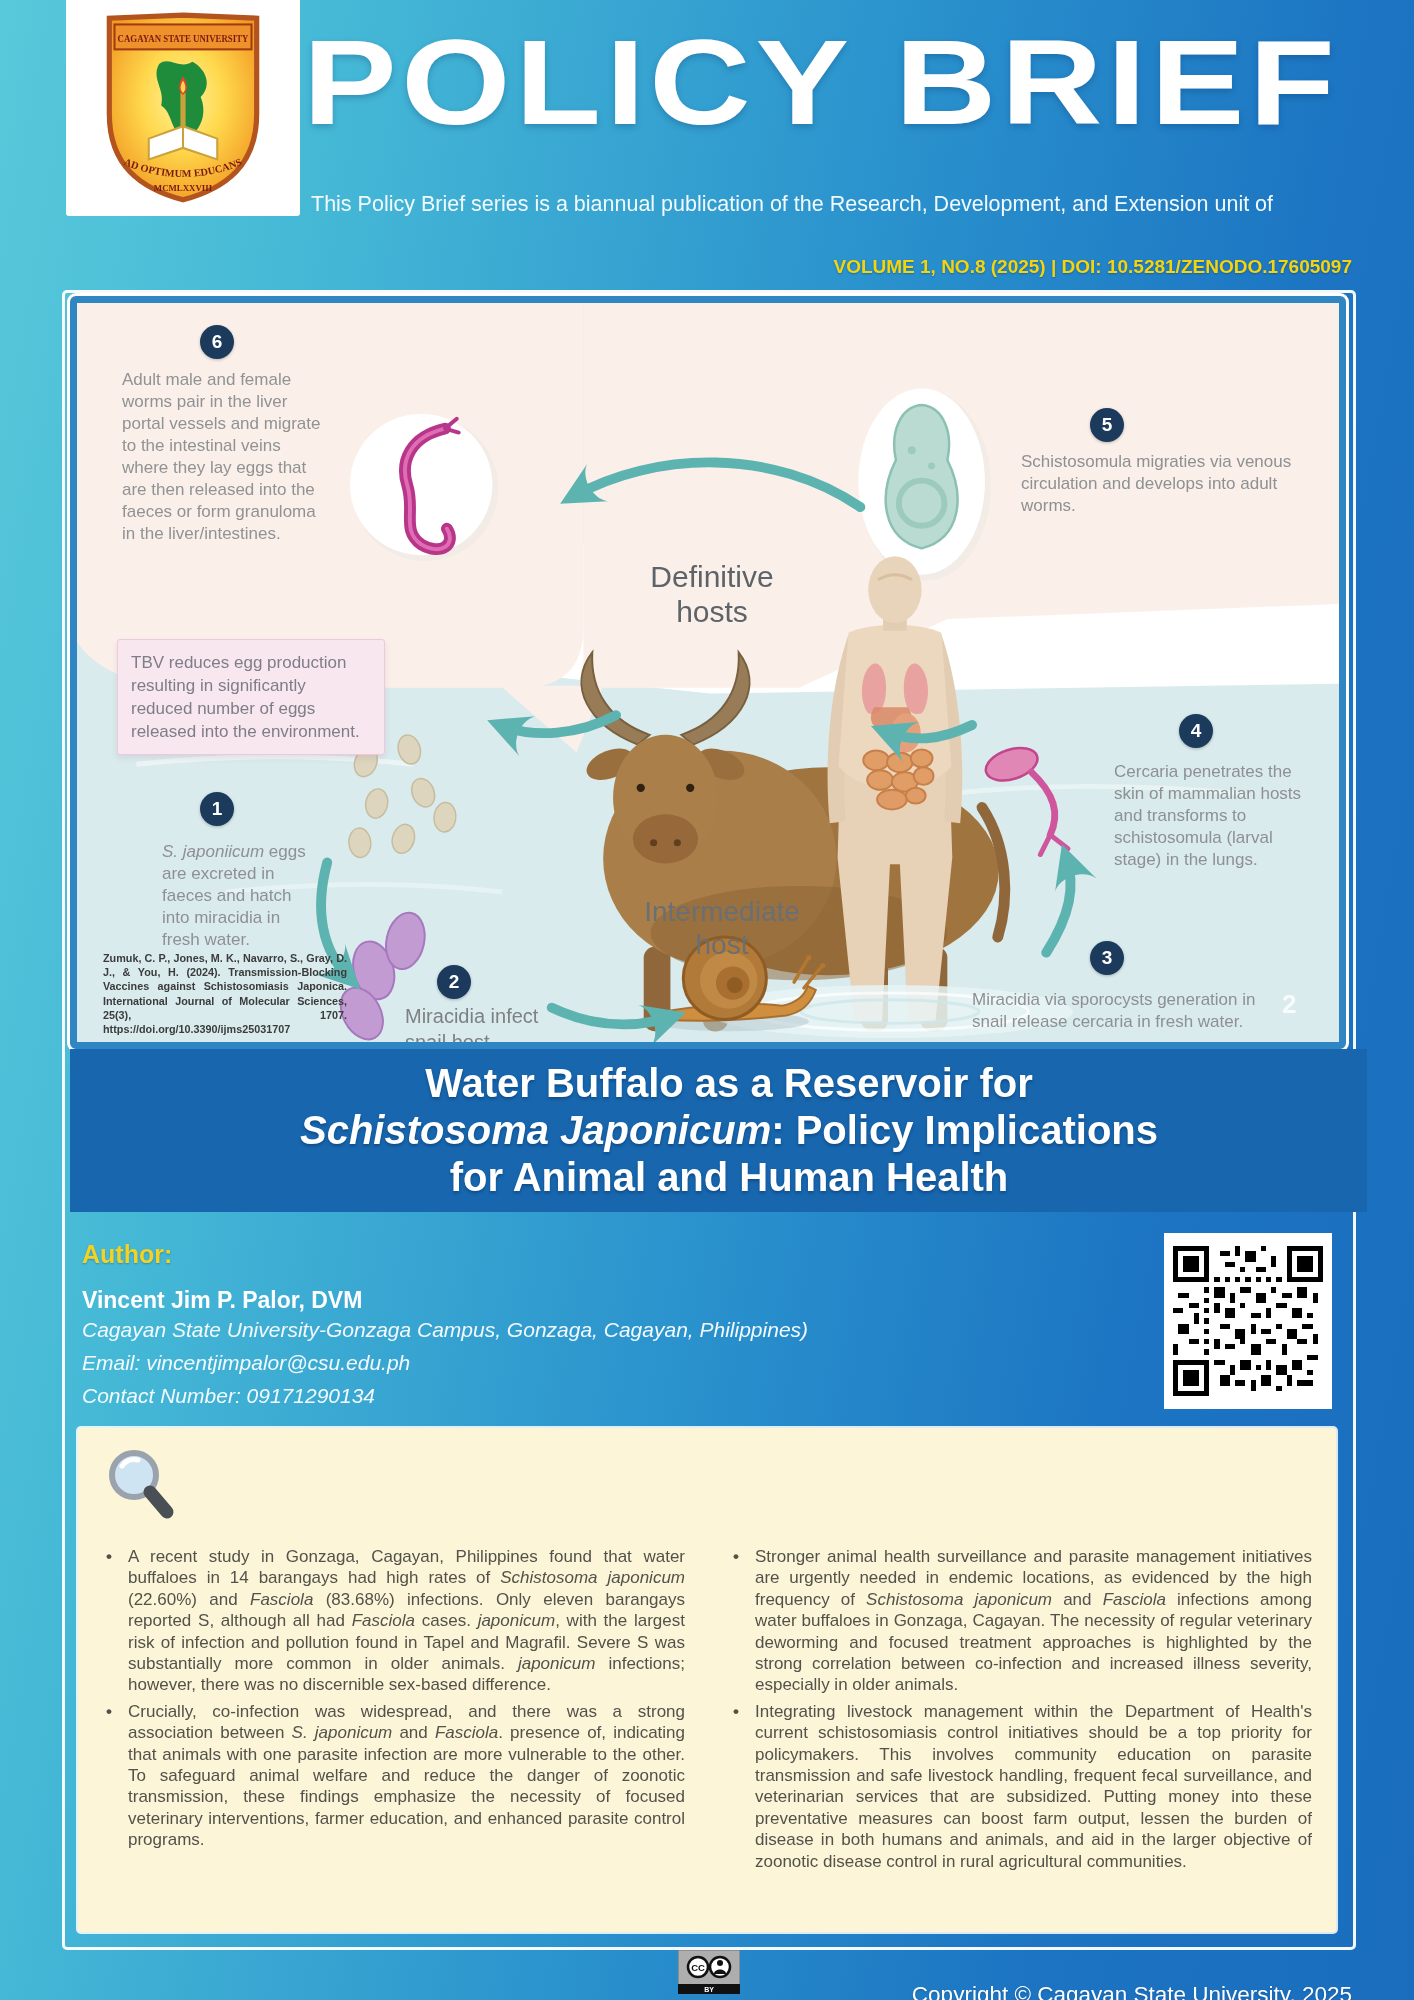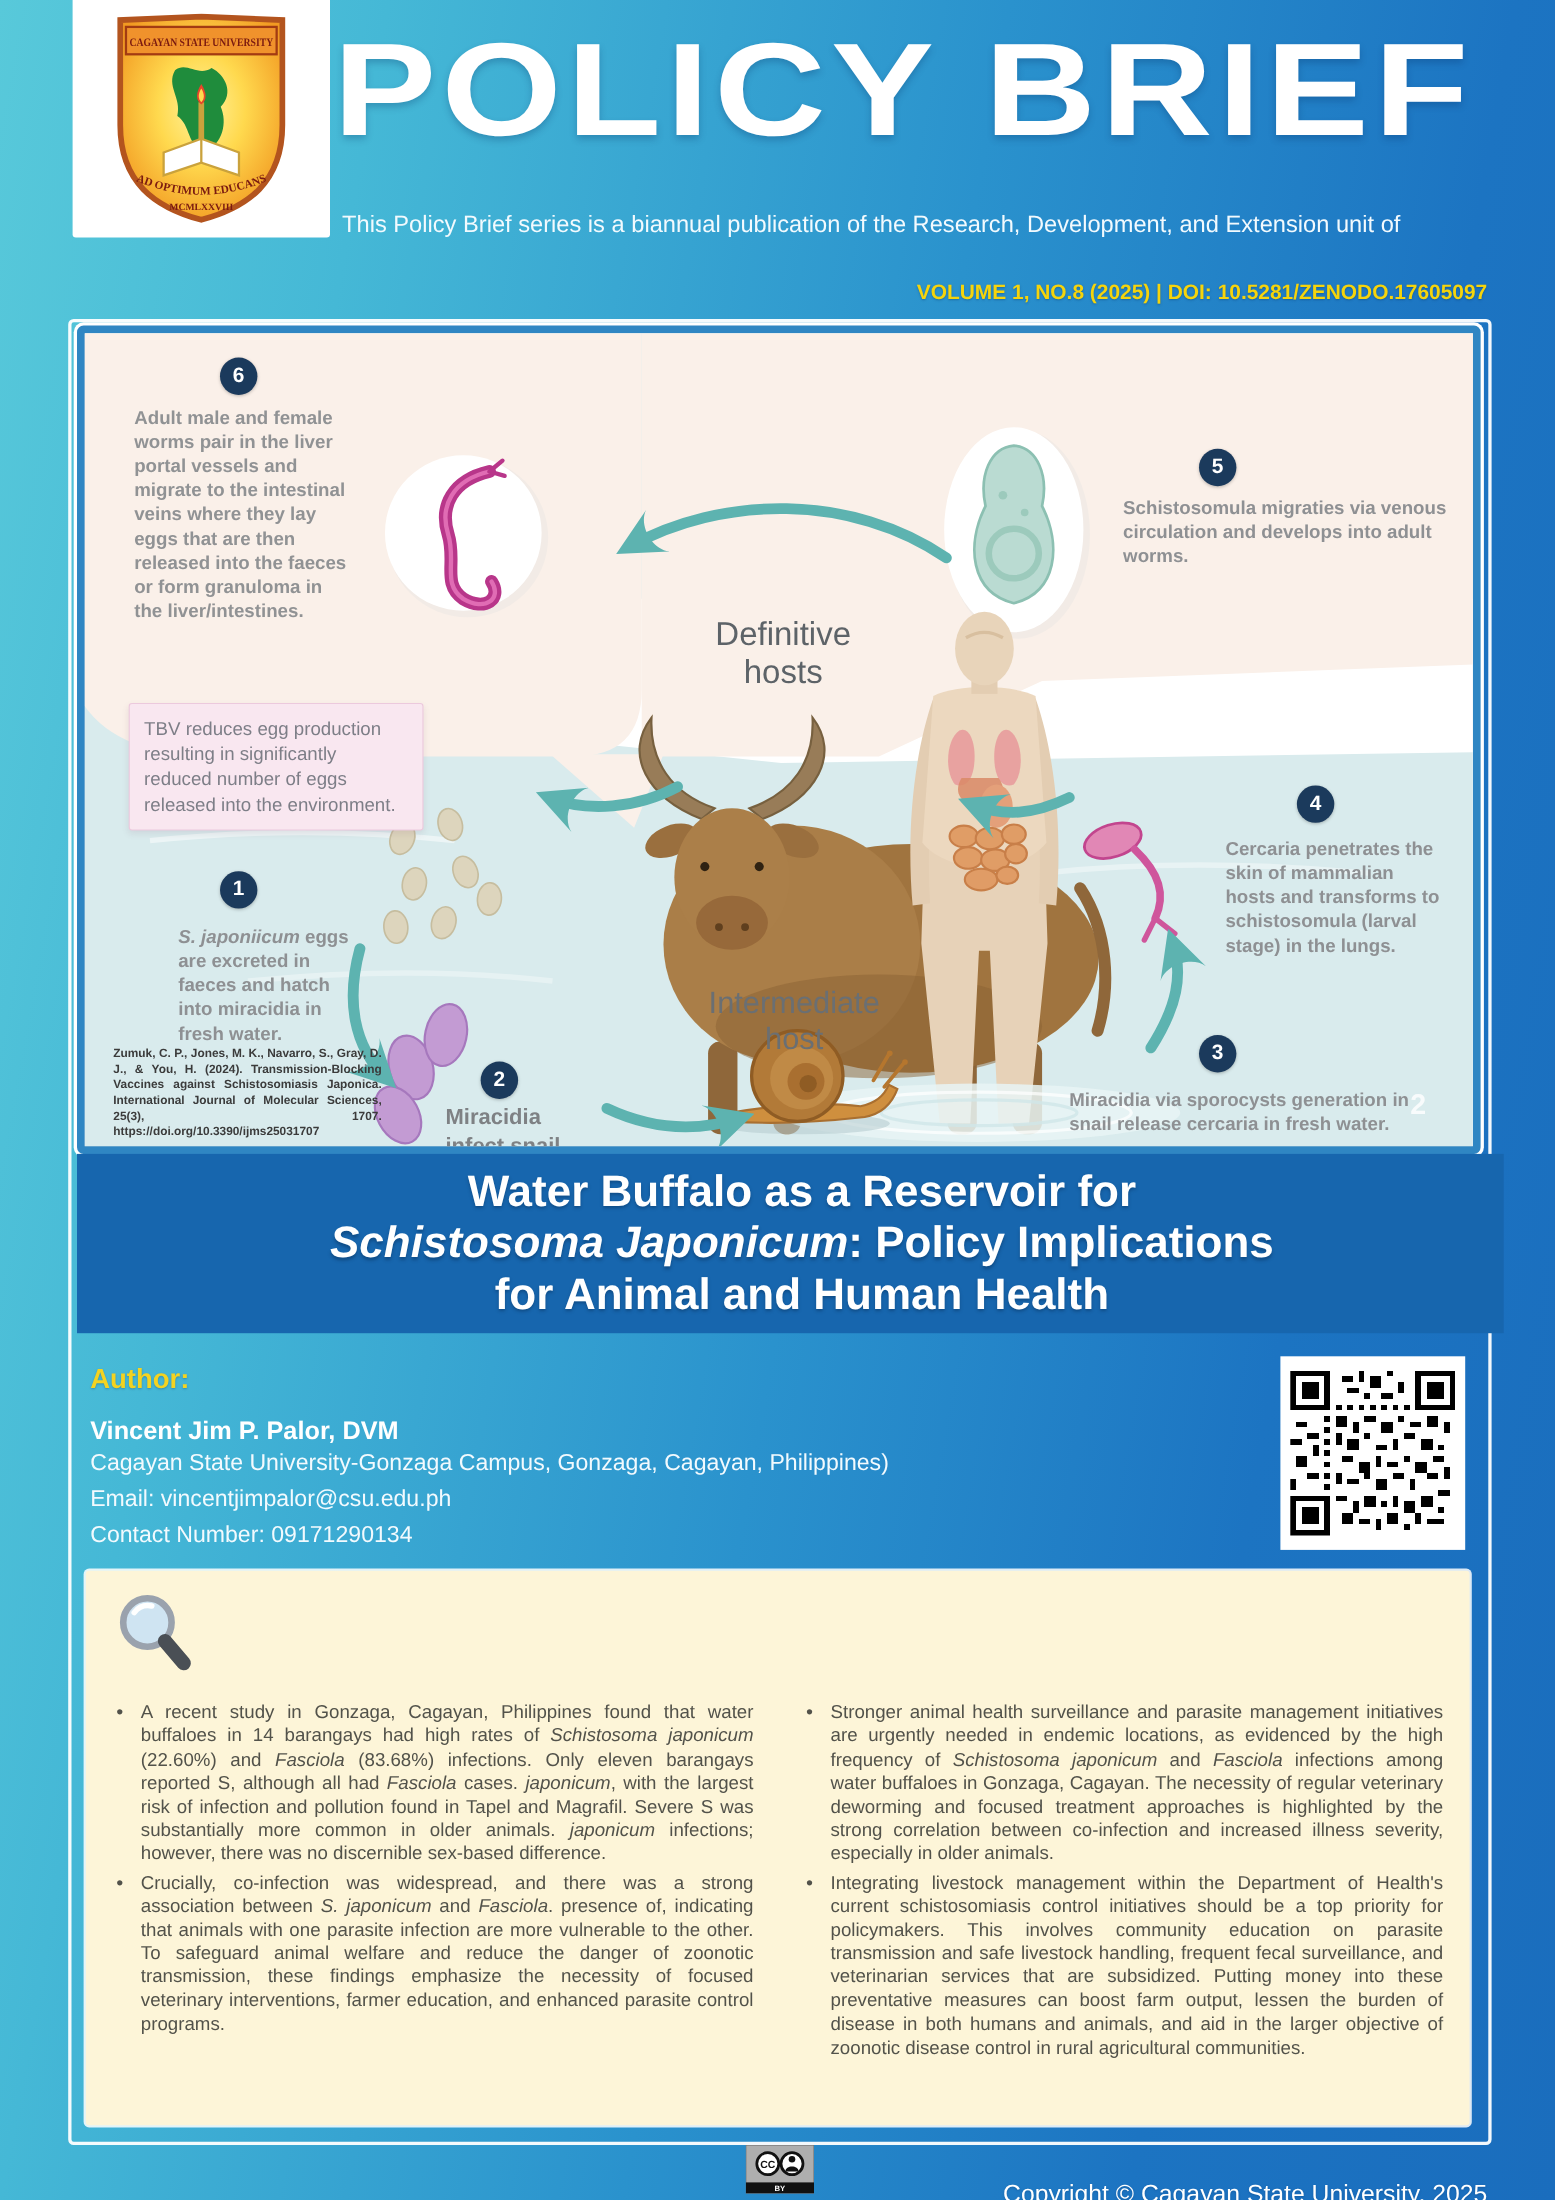--- a/index.html
+++ b/index.html
@@ -23,40 +23,40 @@
                border-radius:5px;pointer-events:none;}
 
   
   .diagram-panel{left:70px;top:296px;width:1276px;height:753px;box-sizing:border-box;
                  border:7px solid #2f86c3;border-radius:6px;overflow:hidden;background:#faf0e9;
                  box-shadow:0 0 0 3px #ffffff, inset 0 0 0 3px #ffffff;}
   .panel-art{position:absolute;left:0;top:0;width:100%;height:100%;}
   .badge{position:absolute;width:34px;height:34px;border-radius:50%;background:#1b3a5c;color:#ffffff;
          font-weight:700;font-size:19px;display:flex;align-items:center;justify-content:center;
          box-shadow:0 1px 3px rgba(0,0,0,.25);}
-  .step-text{position:absolute;color:#8e9093;font-size:17px;line-height:22px;font-weight:bold;}
+  .step-text{position:absolute;color:#8e9093;font-size:17px;line-height:22px;}
   .pink-note{position:absolute;background:#f9e7f0;border:1px solid #ecc9dd;border-radius:3px;
              color:#7d7e87;font-size:17px;line-height:23px;padding:11px 13px;
              box-shadow:0 3px 6px rgba(120,80,110,.12);}
   .hosts-label{position:absolute;color:#5d6368;text-align:center;white-space:pre-line;}
   .citation{position:absolute;left:26px;top:648px;width:244px;color:#3b3b3b;font-size:10.8px;
             line-height:14.2px;font-weight:600;text-align:justify;}
   .watermark{position:absolute;left:1205px;top:686px;color:rgba(255,255,255,.8);font-size:26px;font-weight:700;}
 
   
   .title-band{left:70px;top:1049px;width:1276px;height:163px;background:#1766ae;
               display:flex;flex-direction:column;justify-content:center;align-items:center;
               color:#ffffff;font-weight:700;font-size:40px;line-height:47px;
               text-shadow:0 2px 3px rgba(0,30,60,.35);text-align:center;padding-left:21px;}
 
   
   .author-label{left:82px;top:1240px;color:#f3d321;font-size:25px;font-weight:800;
                 text-shadow:0 1px 2px rgba(0,40,90,.3);}
   .author-name{left:82px;top:1287px;color:#ffffff;font-size:23px;font-weight:700;}
-  .author-line{color:#f2fafe;font-size:21px;}
+  .author-line{color:#f2fafe;font-size:21px;font-style:italic;}
   .qr-wrap{left:1164px;top:1233px;width:168px;height:176px;background:#ffffff;padding:0;
            display:flex;align-items:center;justify-content:center;}
 
   
   .kf-box{left:78px;top:1428px;width:1258px;height:504px;background:#fdf5d8;border-radius:3px;
           box-shadow:0 0 0 2px rgba(255,255,255,.85);}
   .kf-heading{position:absolute;left:160px;top:1447px;color:#1b4da6;font-weight:700;font-size:43px;}
   .kf-icon{position:absolute;left:104px;top:1448px;}
   .kf-cols{position:absolute;left:102px;top:1546px;width:1210px;display:flex;gap:44px;}
   .kf-col{width:583px;}

